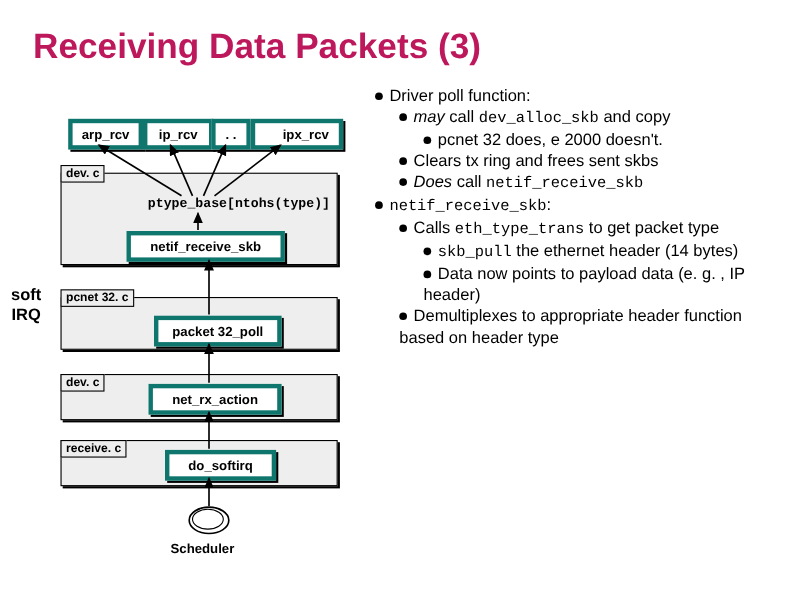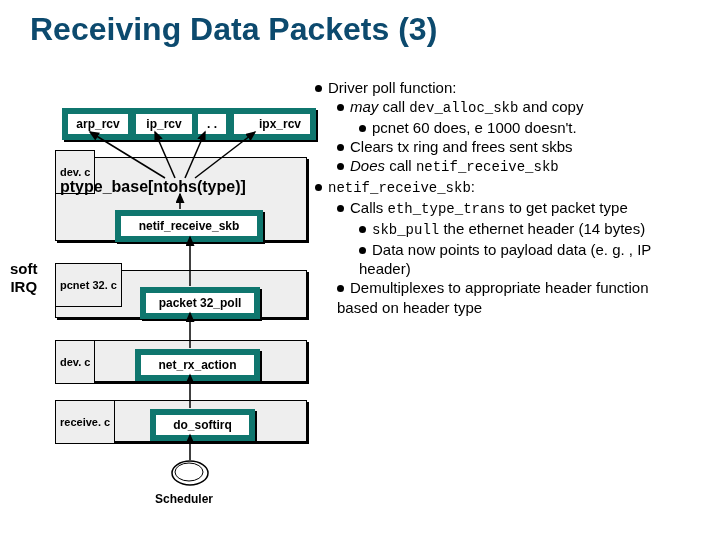--- a/index.html
+++ b/index.html
@@ -7,25 +7,25 @@
     padding: 0;
     width: 720px;
     height: 540px;
     background: white;
     font-family: Arial, sans-serif;
     position: relative;
     overflow: hidden;
   }
   .title {
     position: absolute;
-    top: 11px;
+    top: 24px;
     left: 30px;
     font-size: 32px;
     font-weight: bold;
-    color: #0c4a6e;
+    color: #be185d;
   }
   .side-label {
     position: absolute;
     left: 10px;
     top: 260px;
     font-size: 15px;
     font-weight: bold;
     text-align: center;
     line-height: 1.2;
   }
@@ -35,48 +35,48 @@
     background: #eee;
     border: 1px solid #000;
     box-shadow: 2px 2px 0 #000;
   }
   .label-tag {
     position: absolute;
     background: #eee;
     border: 1px solid #000;
     font-size: 11px;
     font-weight: bold;
-    padding: 15px 4px;
+    padding: 1px 4px;
   }
   .small-box {
     position: absolute;
     background: #fff;
-    border: 6px solid #0f766e;
+    border: 4px solid #0f766e;
     box-shadow: 2px 2px 0 #000;
     font-size: 12px;
     font-weight: bold;
     text-align: center;
     padding: 3px 4px;
   }
   .inner-text {
-    font-size: 16px;
+    font-size: 12px;
     font-weight: bold;
-    font-family: Liberation Sans, sans-serif;
-    text-align: left;
+    font-family: Liberation Mono, monospace;
+    text-align: right;
   }
   svg.arrows {
     position: absolute;
     left: 0; top: 0;
     width: 720px; height: 540px;
     pointer-events: none;
   }
   
   .bullets {
     position: absolute;
-    left: 315px;
+    left: 341px;
     top: 78px;
     width: 375px;
     font-size: 15px;
     line-height: 1.28;
   }
   .b1 { margin-left: 0; }
   .b2 { margin-left: 22px; }
   .b3 { margin-left: 44px; }
   .bullet-dot {
     display: inline-block;
@@ -150,21 +150,21 @@
 
   <line x1="190" y1="460" x2="190" y2="435" stroke="#000" stroke-width="1.5" marker-end="url(#ah)"></line>
 
   <ellipse cx="190" cy="473" rx="18" ry="12" fill="none" stroke="#000" stroke-width="1.5"></ellipse>
   <ellipse cx="189" cy="472" rx="14" ry="9" fill="none" stroke="#000" stroke-width="1"></ellipse>
 </svg>
 
 <div class="bullets">
   <div class="b1"><span class="bullet-dot"></span><span>Driver poll function:</span></div>
   <div class="b2"><span class="bullet-dot"></span><i>may</i><span> call </span><code>dev_alloc_skb</code><span> and copy</span></div>
-  <div class="b3"><span class="bullet-dot"></span><span>pcnet 60 does, e 1000 doesn't.</span></div>
+  <div class="b3"><span class="bullet-dot"></span><span>pcnet 32 does, e 2000 doesn't.</span></div>
   <div class="b2"><span class="bullet-dot"></span><span>Clears tx ring and frees sent skbs</span></div>
   <div class="b2"><span class="bullet-dot"></span><i>Does</i><span> call </span><code>netif_receive_skb</code></div>
   <div class="b1"><span class="bullet-dot"></span><code>netif_receive_skb</code><span>:</span></div>
   <div class="b2"><span class="bullet-dot"></span><span>Calls </span><code>eth_type_trans</code><span> to get packet type</span></div>
   <div class="b3"><span class="bullet-dot"></span><code>skb_pull</code><span> the ethernet header (14 bytes)</span></div>
   <div class="b3"><span class="bullet-dot"></span><span>Data now points to payload data (e. g. , IP header)</span></div>
   <div class="b2"><span class="bullet-dot"></span><span>Demultiplexes to appropriate header function based on header type</span></div>
 </div>
 
 </body></html>

